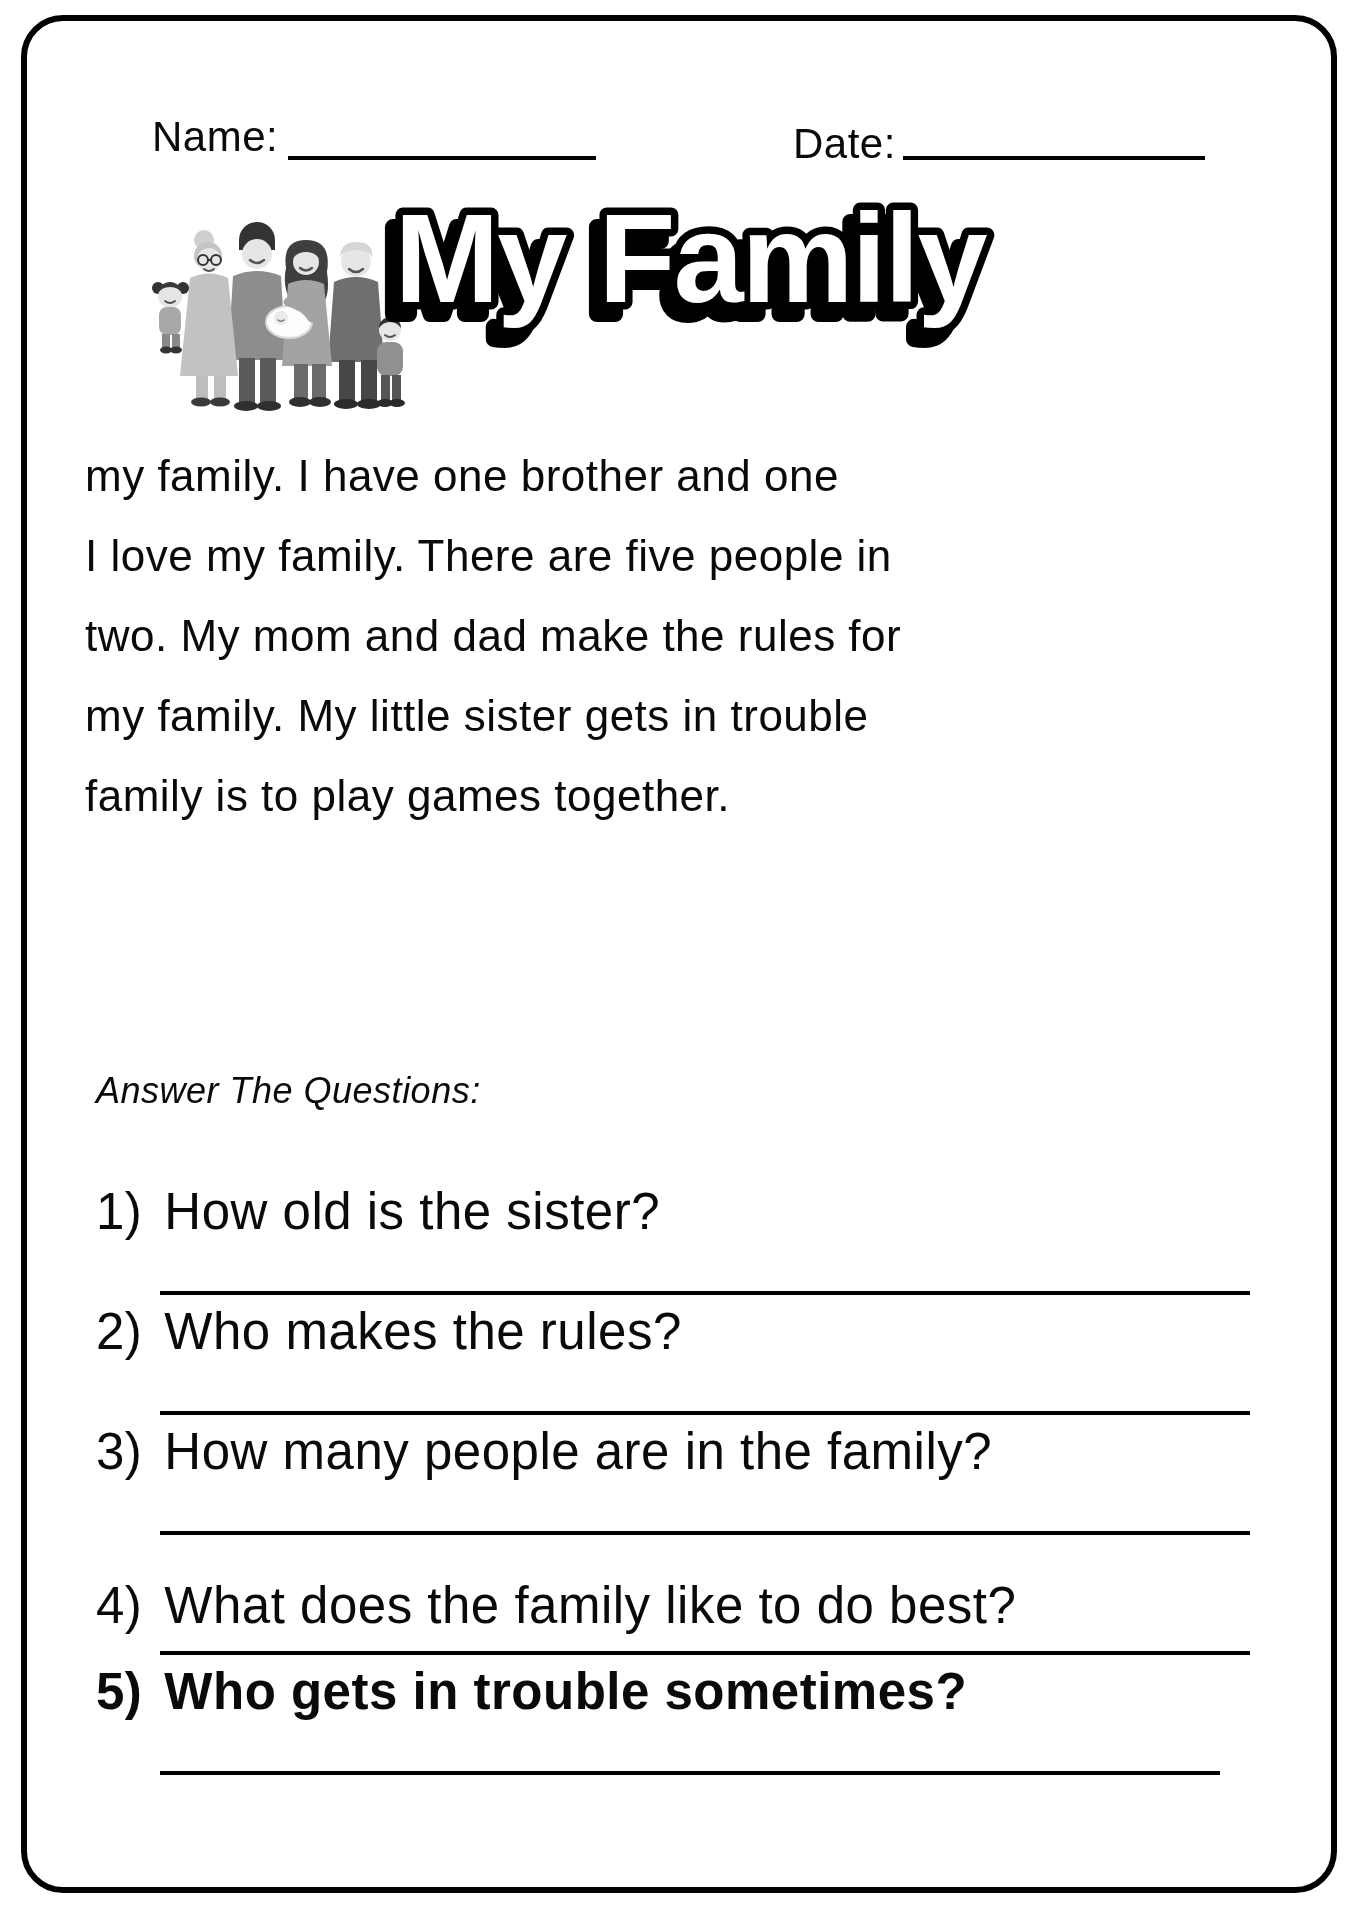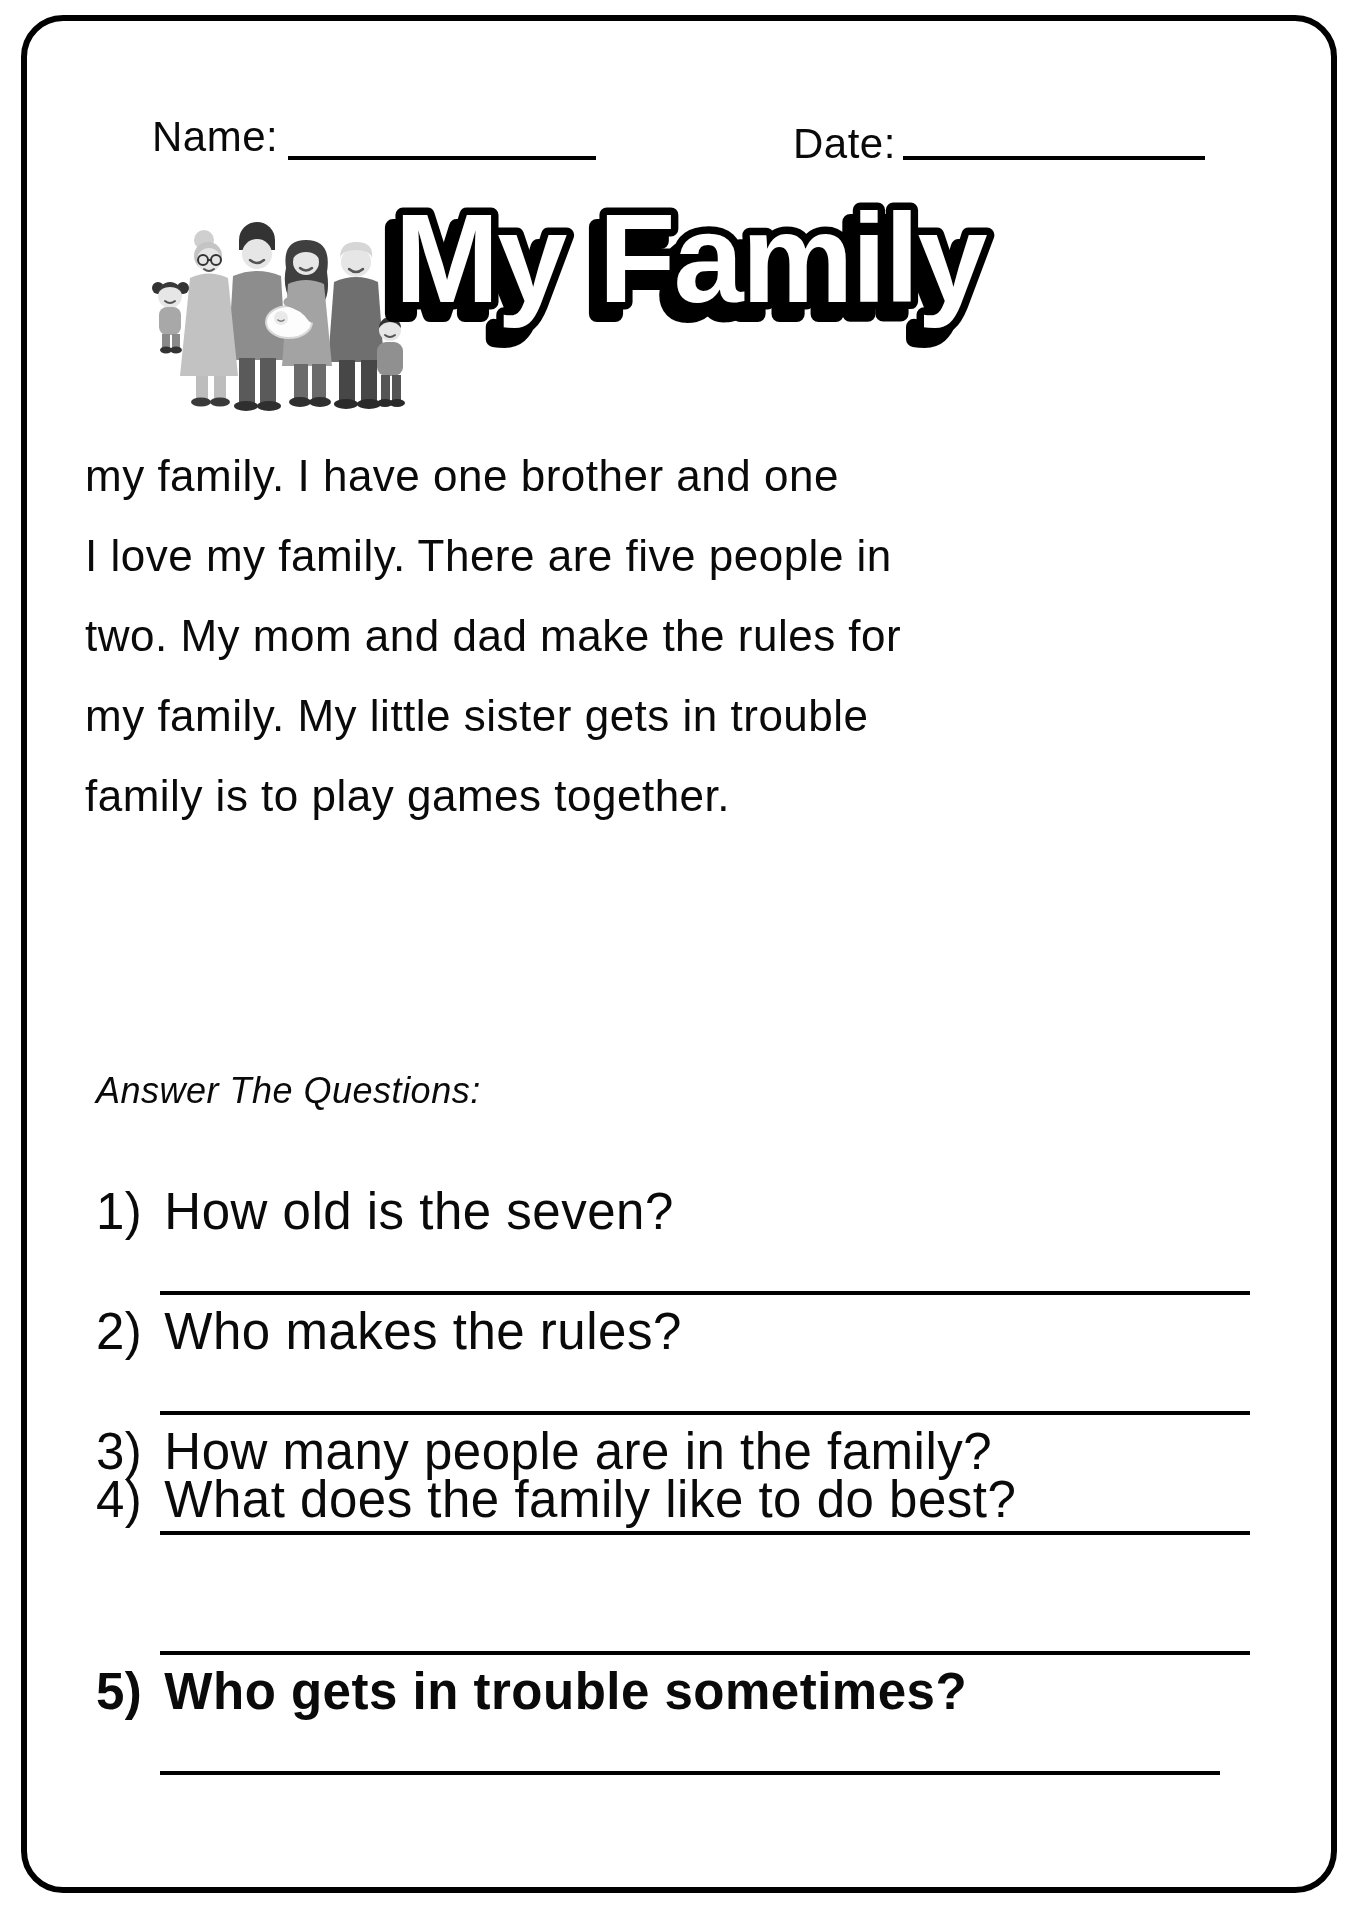--- a/index.html
+++ b/index.html
@@ -31,21 +31,21 @@
     font-family:"Liberation Sans",sans-serif;font-weight:bold;font-size:126px;
     fill:#fff;stroke:#000;stroke-width:15;stroke-linejoin:round;paint-order:stroke fill;
     text-anchor:middle;letter-spacing:-2px;
   }
   
   .story{position:absolute;left:85px;top:436px;}
   .story-line{white-space:nowrap;font-size:44px;line-height:80px;letter-spacing:0.5px;}
   
   .section-heading{position:absolute;left:96px;top:1070px;font-size:36px;letter-spacing:0.5px;font-style:italic;}
   .question{position:absolute;left:96px;font-size:51px;white-space:nowrap;letter-spacing:0.5px;}
-  .q1{top:1182px;} .q2{top:1302px;} .q3{top:1422px;} .q4{top:1470px;text-align:right;} .q5{top:1662px;font-weight:bold;}
+  .q1{top:1182px;} .q2{top:1302px;} .q3{top:1422px;} .q4{top:1576px;text-align:right;} .q5{top:1662px;font-weight:bold;}
   .q-number{margin-right:22px;}
   .answer-blank{position:absolute;left:160px;border-bottom:4px solid #000;height:0;width:1090px;}
   .a1{top:1291px;} .a2{top:1411px;} .a3{top:1531px;} .a4{top:1651px;} .a5{top:1771px;width:1060px;}
 </style>
 </head>
 <body>
 
 <div class="page-border"></div>
 
 <div class="field-label name-label">Name:</div>
@@ -142,21 +142,21 @@
   <div class="story-line">my family. I have one brother and one</div>
   <div class="story-line">I love my family. There are five people in</div>
   <div class="story-line">two. My mom and dad make the rules for</div>
   <div class="story-line">my family. My little sister gets in trouble</div>
   <div class="story-line">family is to play games together.</div>
 </div>
 
 <div class="section-heading">Answer The Questions:</div>
 
 <div class="question q1">
-  <span class="q-number">1)</span><span>How old is the seven?</span>
+  <span class="q-number">1)</span><span>How old is the sister?</span>
 </div>
 <div class="answer-blank a1"></div>
 
 <div class="question q2">
   <span class="q-number">2)</span><span>Who makes the rules?</span>
 </div>
 <div class="answer-blank a2"></div>
 
 <div class="question q3">
   <span class="q-number">3)</span><span>How many people are in the family?</span>

